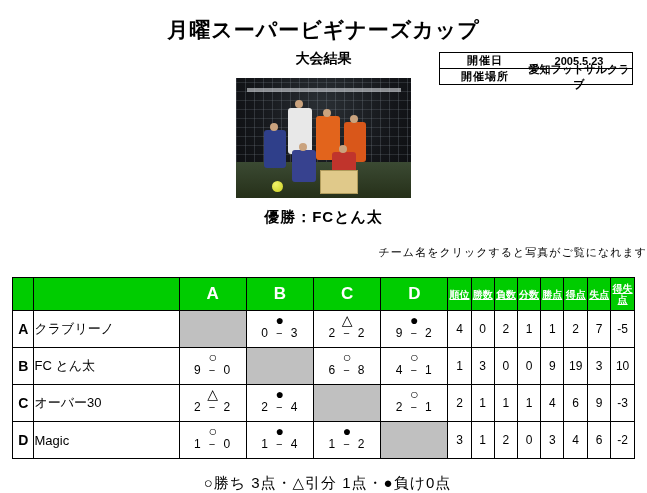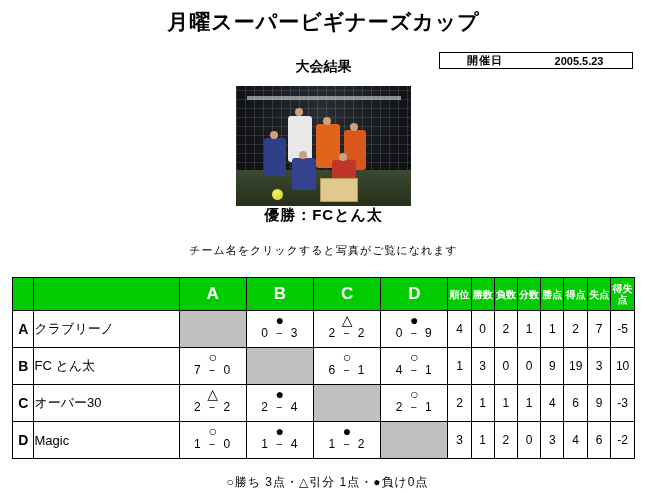--- a/index.html
+++ b/index.html
@@ -9,27 +9,27 @@
     font-family:"Liberation Sans","DejaVu Sans",sans-serif;
     color:#000000;
     position:relative;
     overflow:hidden;
   }
   .title{
     text-align:center;
     font-size:21px;
     font-weight:bold;
     letter-spacing:1px;
-    margin-top:8px;
+    margin-top:16px;
   }
   .subtitle{
     text-align:center;
     font-size:14px;
     font-weight:bold;
-    margin-top:22px;
+    margin-top:6px;
   }
   .info-box{
     position:absolute;
     right:14px;
     top:52px;
     width:192px;
     border:1px solid #000;
     font-size:11px;
   }
   .info-row{
@@ -91,24 +91,25 @@
     left:36px;bottom:6px;
   }
   .trophy-box{
     position:absolute;width:36px;height:22px;background:#e0c98a;border:1px solid #b09b5c;
     left:84px;bottom:4px;
   }
   .winner{
     text-align:center;
     font-size:15px;
     font-weight:bold;
+    margin-top:10px;
     letter-spacing:1px;
   }
   .note{
-    text-align:center;
+    text-align:right;
     font-size:11px;
     margin-top:18px;
     letter-spacing:1px;
   }
   table.result{
     position:absolute;
     left:12px;
     top:277px;
     width:623px;
     border-collapse:collapse;
@@ -127,21 +128,21 @@
     color:#ffffff;
   }
   .hdr-green.small{
     font-size:10px;
     line-height:11px;
     font-weight:bold;
   }
   .col-rank{width:22px;}
   .col-team{width:160px;}
   .col-ltr{width:74px;}
-  .col-num{width:24px;}
+  .col-num{width:24px;text-decoration:underline;}
   .row-letter{
     width:22px;
     text-align:center;
     font-weight:bold;
     font-size:14px;
   }
   .teamname{
     padding-left:8px;
     font-weight:normal;
     font-size:13px;
@@ -166,35 +167,39 @@
   .cell-gray{background:#c0c0c0;}
   .cell-num{
     text-align:center;
     font-size:12px;
   }
   .legend{
     position:absolute;
     left:0;right:0;
     top:474px;
     text-align:center;
-    font-size:12px;
+    font-size:15px;
     letter-spacing:1px;
     margin-left:8px;
   }
 </style>
 </head>
 <body>
 
 <div class="title">月曜スーパービギナーズカップ</div>
 <div class="subtitle">大会結果</div>
 
 <div class="info-box">
   <div class="info-row">
     <span class="info-label">開催日</span>
     <span class="info-value">2005.5.23</span>
+  </div>
+  <div class="info-row">
+    <span class="info-label">開催場所</span>
+    <span class="info-value">愛知フットサルクラブ</span>
   </div>
 </div>
 
 <div class="photo-wrap">
   <div class="photo-bg"></div>
   <div class="goal-net"></div>
   <div class="goal-bar"></div>
   <div class="floor"></div>
 
   <div class="player" style="left:52px;top:30px;width:24px;height:46px;background:#e8e8e8;"></div>
@@ -248,43 +253,43 @@
     <td class="cell-match">
       <div class="mark">●</div>
       <div class="score">0 － 3</div>
     </td>
     <td class="cell-match">
       <div class="mark">△</div>
       <div class="score">2 － 2</div>
     </td>
     <td class="cell-match">
       <div class="mark">●</div>
-      <div class="score">0 － 9</div>
+      <div class="score">9 － 2</div>
     </td>
     <td class="cell-num">4</td>
     <td class="cell-num">0</td>
     <td class="cell-num">2</td>
     <td class="cell-num">1</td>
     <td class="cell-num">1</td>
     <td class="cell-num">2</td>
     <td class="cell-num">7</td>
     <td class="cell-num">-5</td>
   </tr>
 
   <tr>
     <td class="row-letter">B</td>
     <td class="teamname">FC とん太</td>
     <td class="cell-match">
       <div class="mark">○</div>
-      <div class="score">7 － 0</div>
+      <div class="score">9 － 0</div>
     </td>
     <td class="cell-match cell-gray"></td>
     <td class="cell-match">
       <div class="mark">○</div>
-      <div class="score">6 － 1</div>
+      <div class="score">6 － 8</div>
     </td>
     <td class="cell-match">
       <div class="mark">○</div>
       <div class="score">4 － 1</div>
     </td>
     <td class="cell-num">1</td>
     <td class="cell-num">3</td>
     <td class="cell-num">0</td>
     <td class="cell-num">0</td>
     <td class="cell-num">9</td>

